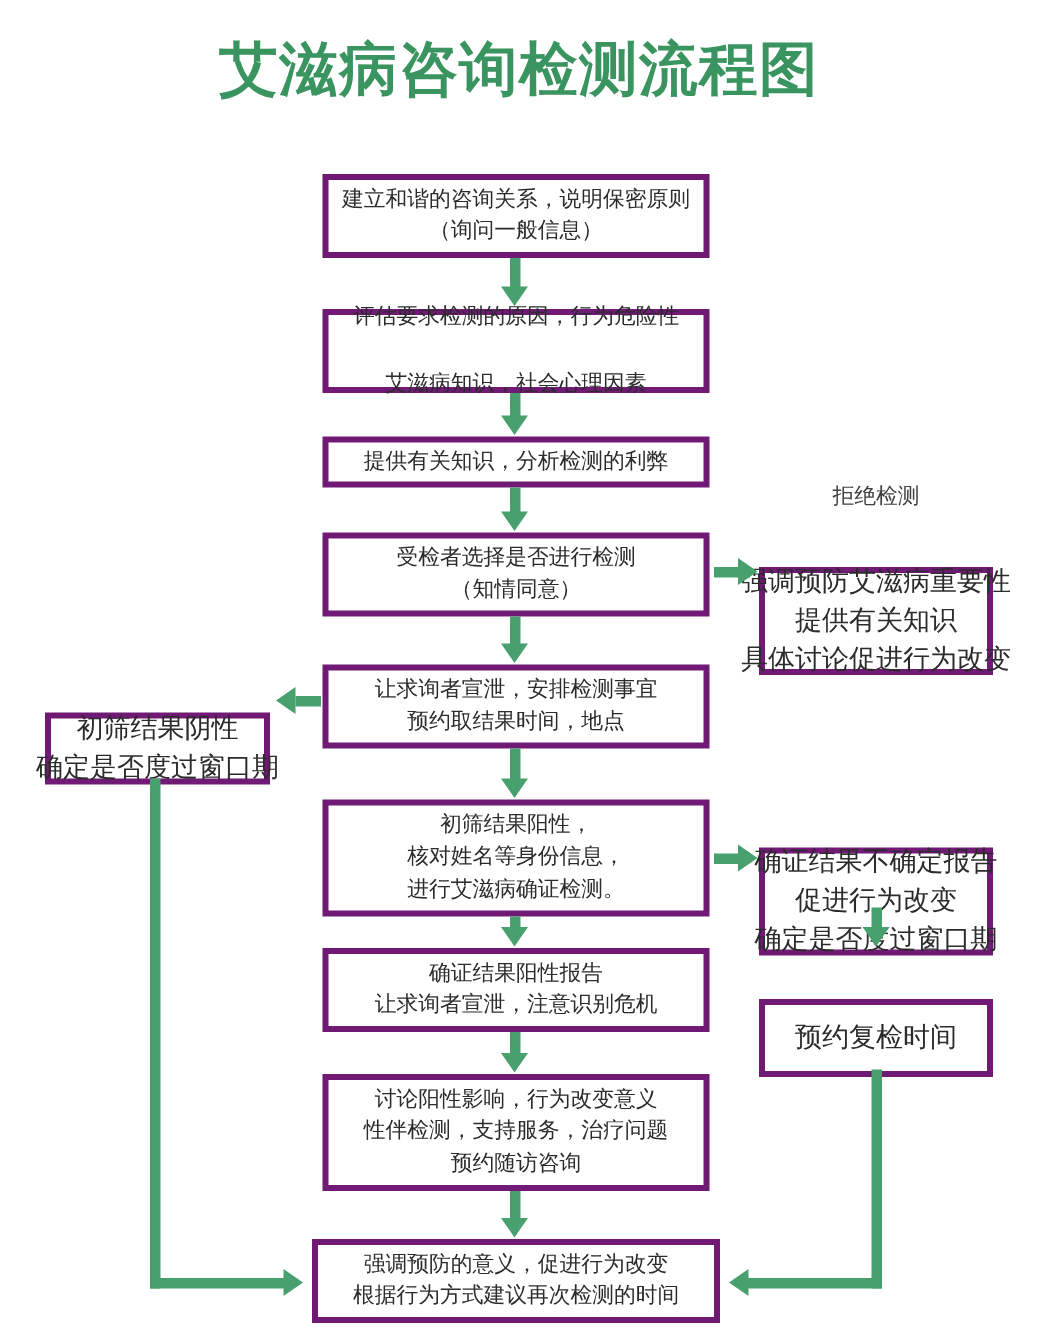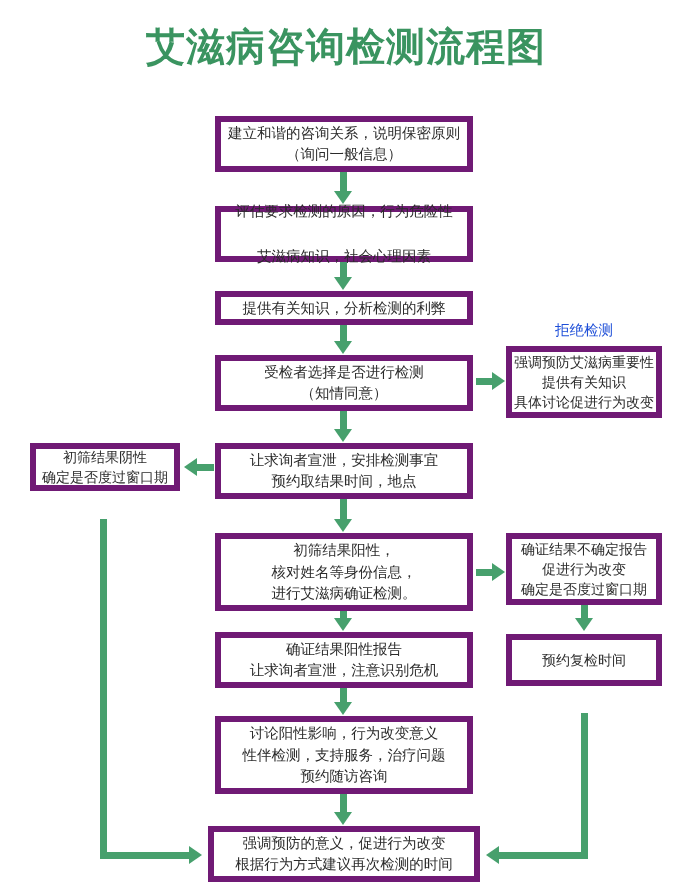--- a/index.html
+++ b/index.html
@@ -28,38 +28,38 @@
     font-weight: bold;
     color: #3a9460;
     letter-spacing: 1px;
     line-height: 1.1;
     white-space: nowrap;
   }
   
   .node {
     position: absolute;
     box-sizing: border-box;
-    border: 6px solid #701a75;
+    border: 4px solid #701a75;
     background: #ffffff;
     color: #2b2b2b;
     display: flex;
     flex-direction: column;
     align-items: center;
     justify-content: center;
     text-align: center;
     font-size: 14.5px;
     line-height: 1.45;
     padding: 3px 6px;
   }
   .node .ln { display: block; white-space: nowrap; }
-  .node.small { font-size: 14px; }
+  .node.small { font-size: 18px; margin-top: 32px; }
   .free-label {
     position: absolute;
     font-size: 14.5px;
-    color: #1d4ed8;
+    color: #404040;
     text-align: center;
     white-space: nowrap;
   }
   
   .conn {
     position: absolute;
     background: #47a06d;
   }
   .conn.v { width: 7px; }
   .conn.h { height: 7px; }

